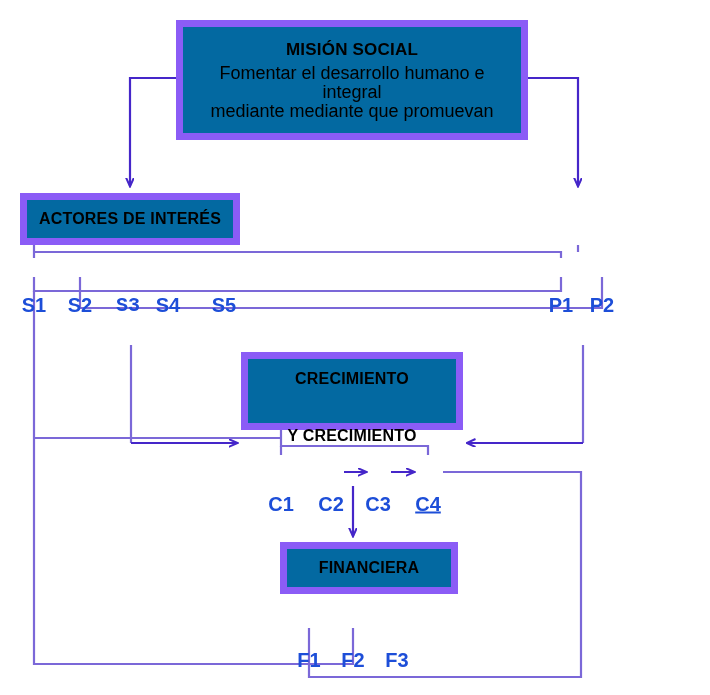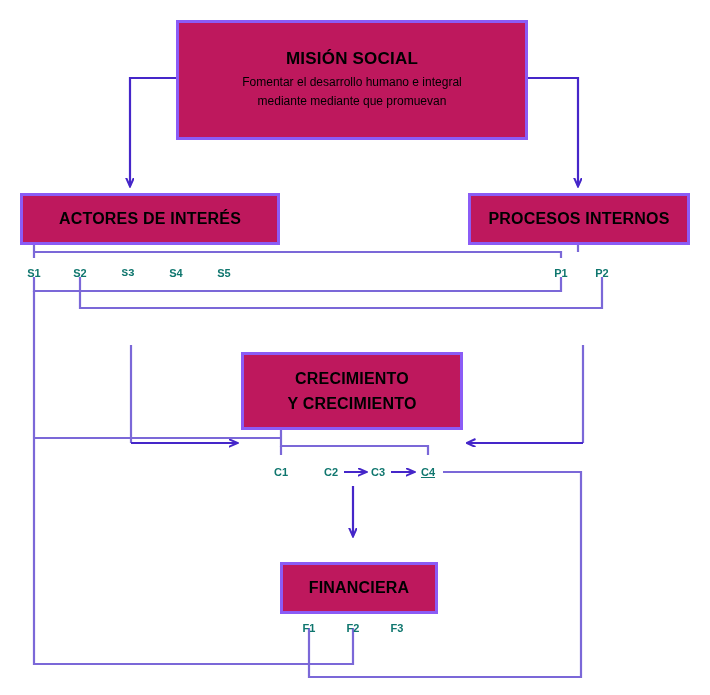--- a/index.html
+++ b/index.html
@@ -21,22 +21,22 @@
     position: absolute;
     left: 0;
     top: 0;
     width: 710px;
     height: 695px;
     pointer-events: none;
   }
   .node-box {
     position: absolute;
     box-sizing: border-box;
-    background: #be185d;
-    border: 3px solid #8b5cf6;
+    background: #0369a1;
+    border: 7px solid #8b5cf6;
     display: flex;
     flex-direction: column;
     align-items: center;
     justify-content: center;
     text-align: center;
     color: #000000;
   }
   .node-title {
     font-weight: bold;
     letter-spacing: 0.2px;
@@ -45,61 +45,62 @@
     font-weight: normal;
   }
   #mision {
     left: 176px;
     top: 20px;
     width: 352px;
     height: 120px;
     padding: 8px 10px;
   }
   #mision .node-title { font-size: 17px; margin-bottom: 4px; }
-  #mision .node-sub   { font-size: 12px; line-height: 19px; }
+  #mision .node-sub   { font-size: 18px; line-height: 19px; }
 
   #actores {
     left: 20px;
     top: 193px;
-    width: 260px;
+    width: 220px;
     height: 52px;
   }
   #actores .node-title { font-size: 16px; }
 
   #procesos {
     left: 468px;
     top: 193px;
     width: 222px;
     height: 52px;
   }
   #procesos .node-title { font-size: 16px; }
 
   #crecimiento {
     left: 241px;
     top: 352px;
     width: 222px;
     height: 78px;
   }
-  #crecimiento .node-title { font-size: 16px; line-height: 25px; }
+  #crecimiento .node-title { font-size: 16px; line-height: 25px; margin-top: 32px; }
 
   #financiera {
     left: 280px;
-    top: 562px;
-    width: 158px;
+    top: 542px;
+    width: 178px;
     height: 52px;
   }
   #financiera .node-title { font-size: 16px; }
 
   .tag {
     position: absolute;
-    font-size: 11px;
+    font-size: 20px;
     font-weight: bold;
-    color: #0f766e;
+    color: #1d4ed8;
     transform: translate(-50%, -50%);
     white-space: nowrap;
+    margin-top: 32px;
   }
 </style>
 </head>
 <body>
 
 <div id="canvas">
 
   <svg id="wires" viewBox="0 0 710 695" width="710" height="695" xmlns="http://www.w3.org/2000/svg">
     <defs>
       <marker id="arw" markerWidth="10" markerHeight="10" refX="8.5" refY="4" orient="auto" markerUnits="userSpaceOnUse">
@@ -143,38 +144,35 @@
   <div class="node-box" id="mision">
     <div class="node-title">MISIÓN SOCIAL</div>
     <div class="node-sub">Fomentar el desarrollo humano e integral</div>
     <div class="node-sub">mediante mediante que promuevan</div>
   </div>
 
   <div class="node-box" id="actores">
     <div class="node-title">ACTORES DE INTERÉS</div>
   </div>
 
-  <div class="node-box" id="procesos">
-    <div class="node-title">PROCESOS INTERNOS</div>
-  </div>
 
   <div class="node-box" id="crecimiento">
     <div class="node-title">CRECIMIENTO</div>
     <div class="node-title">Y CRECIMIENTO</div>
   </div>
 
   <div class="node-box" id="financiera">
     <div class="node-title">FINANCIERA</div>
   </div>
 
   <div id="tags">
       <div class="tag" style="left: 34px; top: 273px;">S1</div>
       <div class="tag" style="left: 80px; top: 273px;">S2</div>
       <div class="tag" style="left: 128px; top: 273px; font-family: Liberation Mono, monospace;">S3</div>
-      <div class="tag" style="left: 176px; top: 273px;">S4</div>
+      <div class="tag" style="left: 168px; top: 273px;">S4</div>
       <div class="tag" style="left: 224px; top: 273px;">S5</div>
       <div class="tag" style="left: 561px; top: 273px;">P1</div>
       <div class="tag" style="left: 602px; top: 273px;">P2</div>
       <div class="tag" style="left: 281px; top: 472px;">C1</div>
       <div class="tag" style="left: 331px; top: 472px;">C2</div>
       <div class="tag" style="left: 378px; top: 472px;">C3</div>
       <div class="tag" style="left: 428px; top: 472px; text-decoration: underline;">C4</div>
       <div class="tag" style="left: 309px; top: 628px;">F1</div>
       <div class="tag" style="left: 353px; top: 628px;">F2</div>
       <div class="tag" style="left: 397px; top: 628px;">F3</div>

